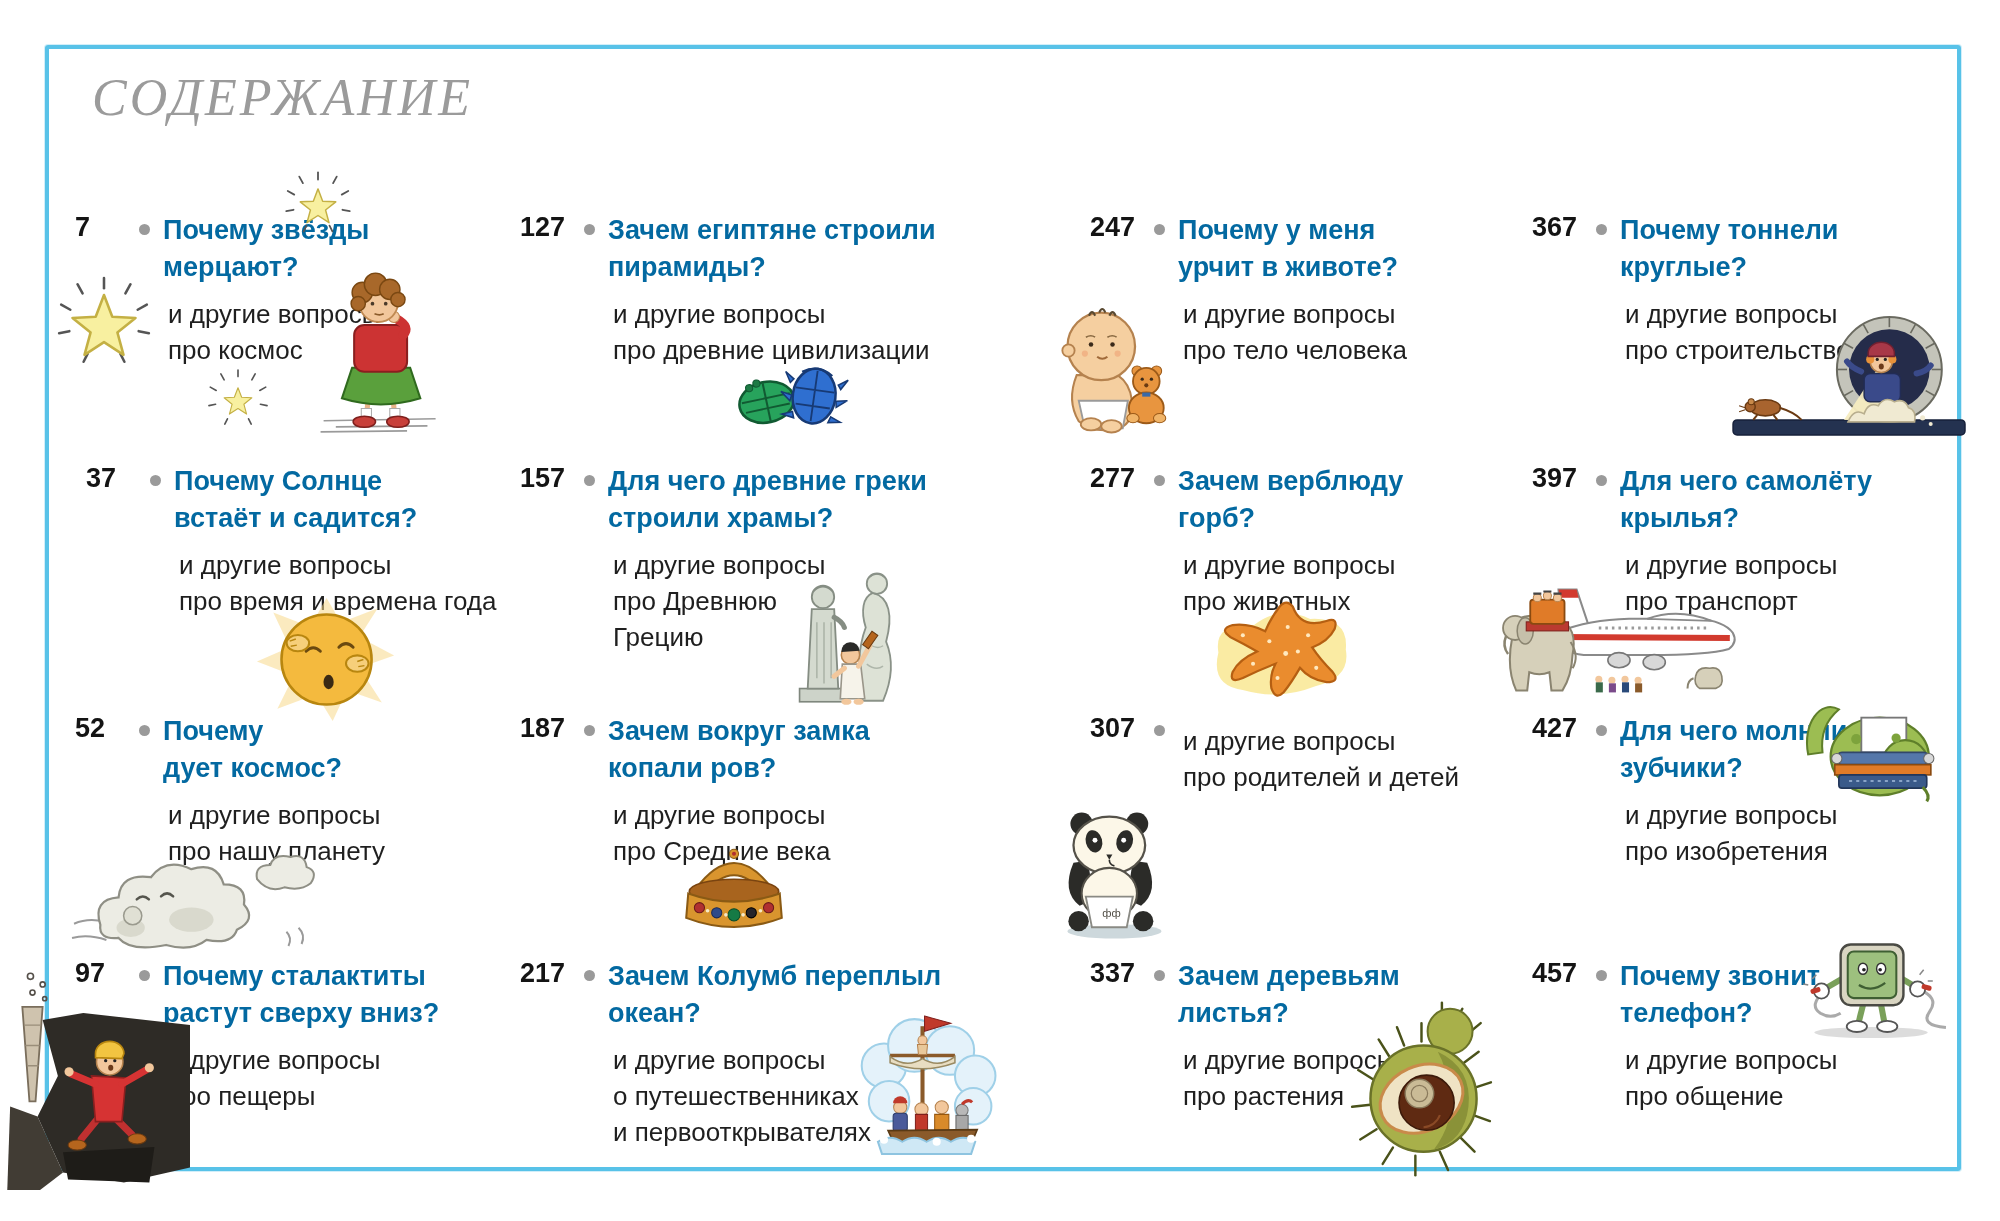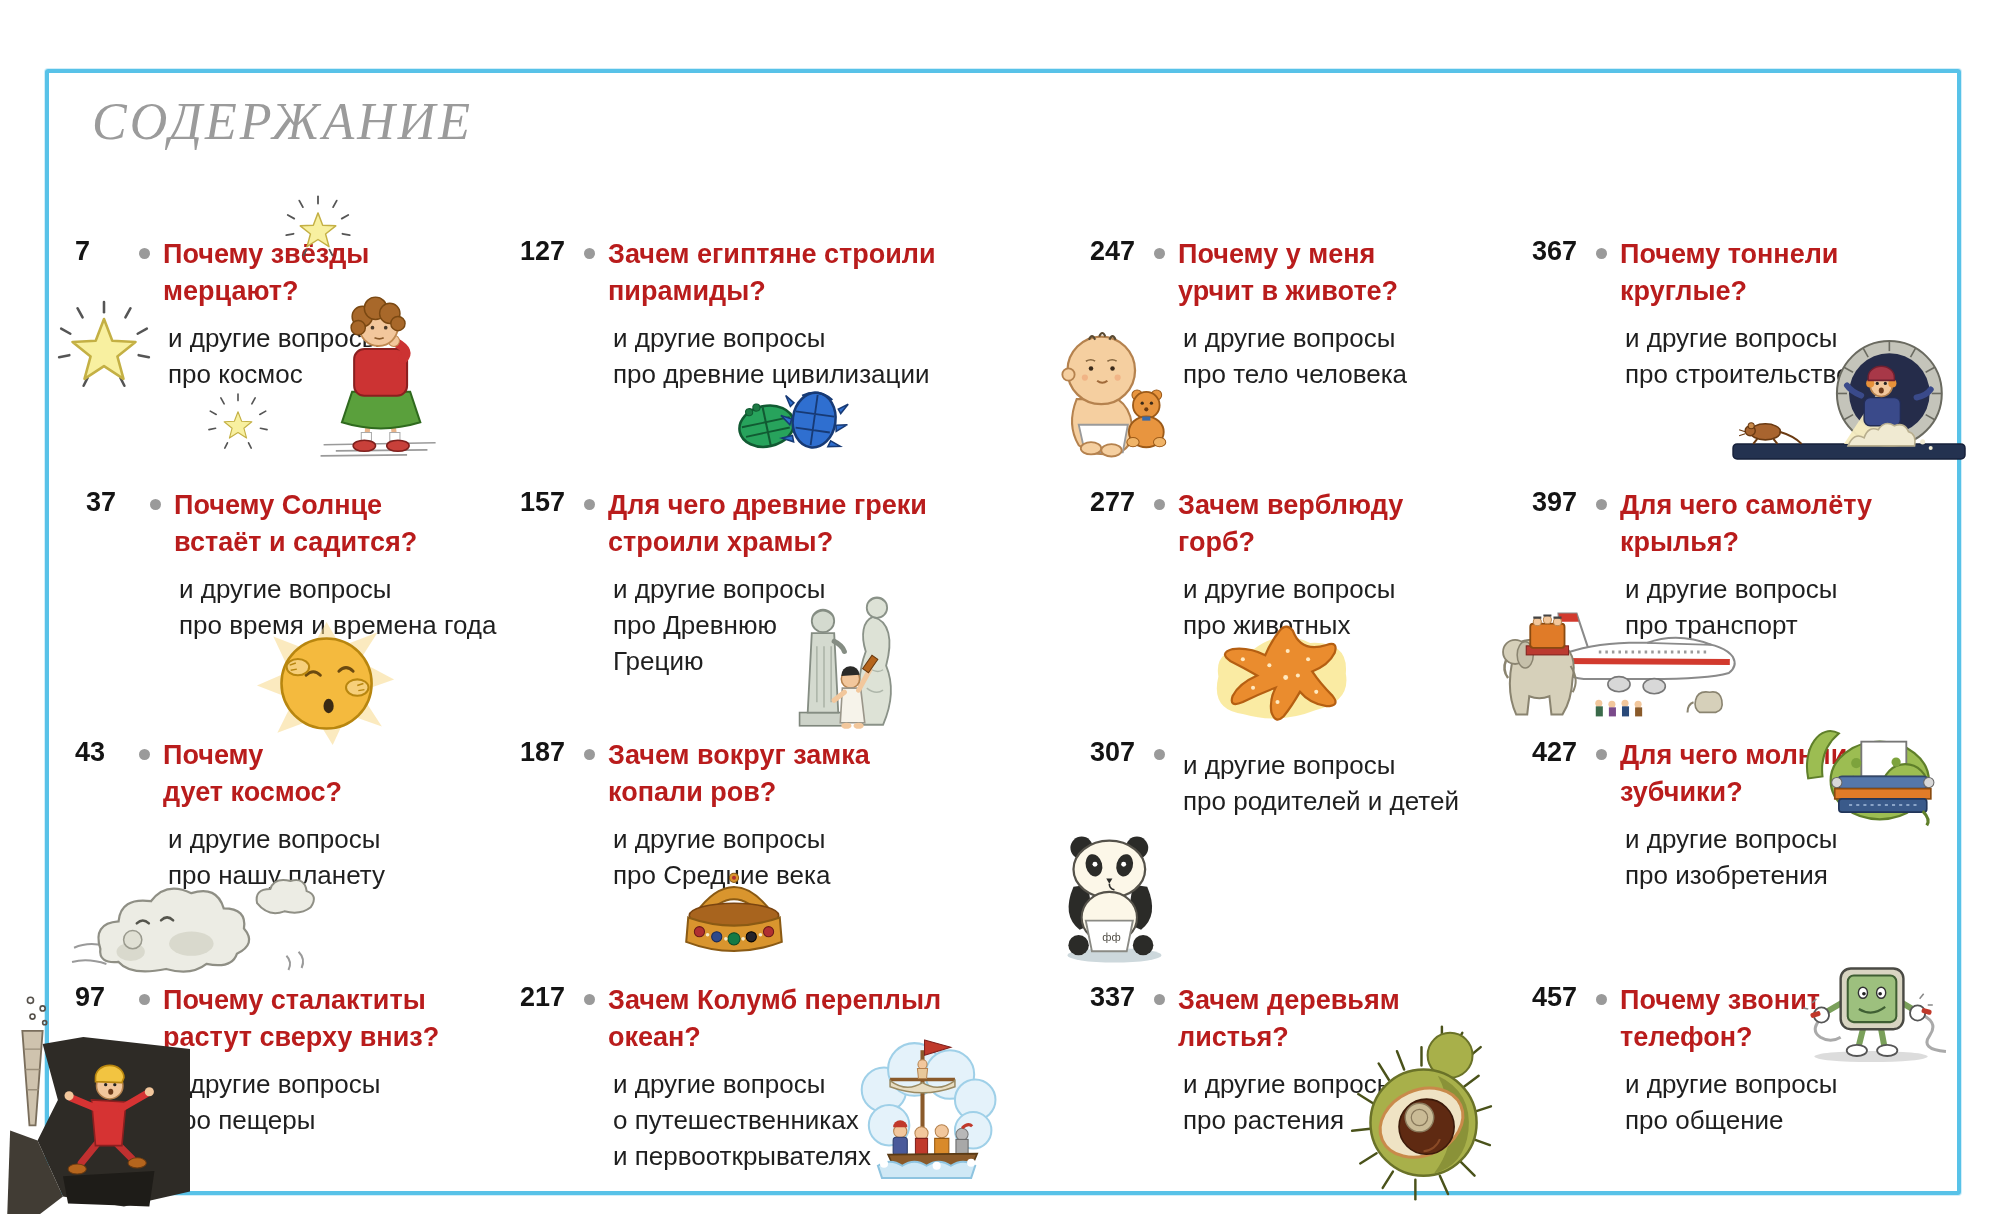--- a/index.html
+++ b/index.html
@@ -1,26 +1,26 @@
 <!DOCTYPE html>
 <html lang="ru"><head>
 <meta charset="utf-8">
 <style>
   html,body{margin:0;padding:0;background:#ffffff;}
   .page{position:relative;width:2000px;height:1190px;background:#ffffff;overflow:hidden;
-        font-family:"Liberation Sans",sans-serif;color:#141414;margin-top:24px;}
+        font-family:"Liberation Sans",sans-serif;color:#141414;}
   .border-frame{position:absolute;left:45px;top:45px;width:1908px;height:1118px;
         border:4px solid #58c2e8;border-radius:3px;box-shadow:0 0 0 1px rgba(88,194,232,.28);
         pointer-events:none;}
   .page-title{position:absolute;left:92px;top:68px;font-family:"Liberation Serif",serif;
         font-style:italic;font-size:52px;color:#9b9b9b;letter-spacing:3px;}
   .entry{position:absolute;width:380px;}
   .num{position:absolute;left:-88px;top:0;width:78px;font-size:27px;font-weight:bold;color:#141414;}
   .bullet{position:absolute;left:-24px;top:12px;width:11px;height:11px;border-radius:50%;background:#9a9a9a;}
-  .title{font-size:27px;font-weight:bold;line-height:37px;color:#b91c1c;white-space:pre-line;}
+  .title{font-size:27px;font-weight:bold;line-height:37px;color:#0369a1;white-space:pre-line;}
   .desc{font-size:26px;line-height:36px;color:#1f1f1f;white-space:pre-line;margin-top:10px;margin-left:5px;}
   .illo{position:absolute;}
   .illo svg{display:block;width:100%;height:100%;}
 </style>
 </head>
 <body>
 
 <div class="page">
 
   <svg width="0" height="0" style="position:absolute" aria-hidden="true">
@@ -55,21 +55,21 @@
   </div>
   <div class="entry" style="left:174px;top:463px">
     <div class="num">37</div>
     <div class="bullet"></div>
     <div class="title">Почему Солнце
 встаёт и садится?</div>
     <div class="desc">и другие вопросы
 про время и времена года</div>
   </div>
   <div class="entry" style="left:163px;top:713px">
-    <div class="num">43</div>
+    <div class="num">52</div>
     <div class="bullet"></div>
     <div class="title">Почему
 дует космос?</div>
     <div class="desc">и другие вопросы
 про нашу планету</div>
   </div>
   <div class="entry" style="left:163px;top:958px">
     <div class="num">97</div>
     <div class="bullet"></div>
     <div class="title">Почему сталактиты

